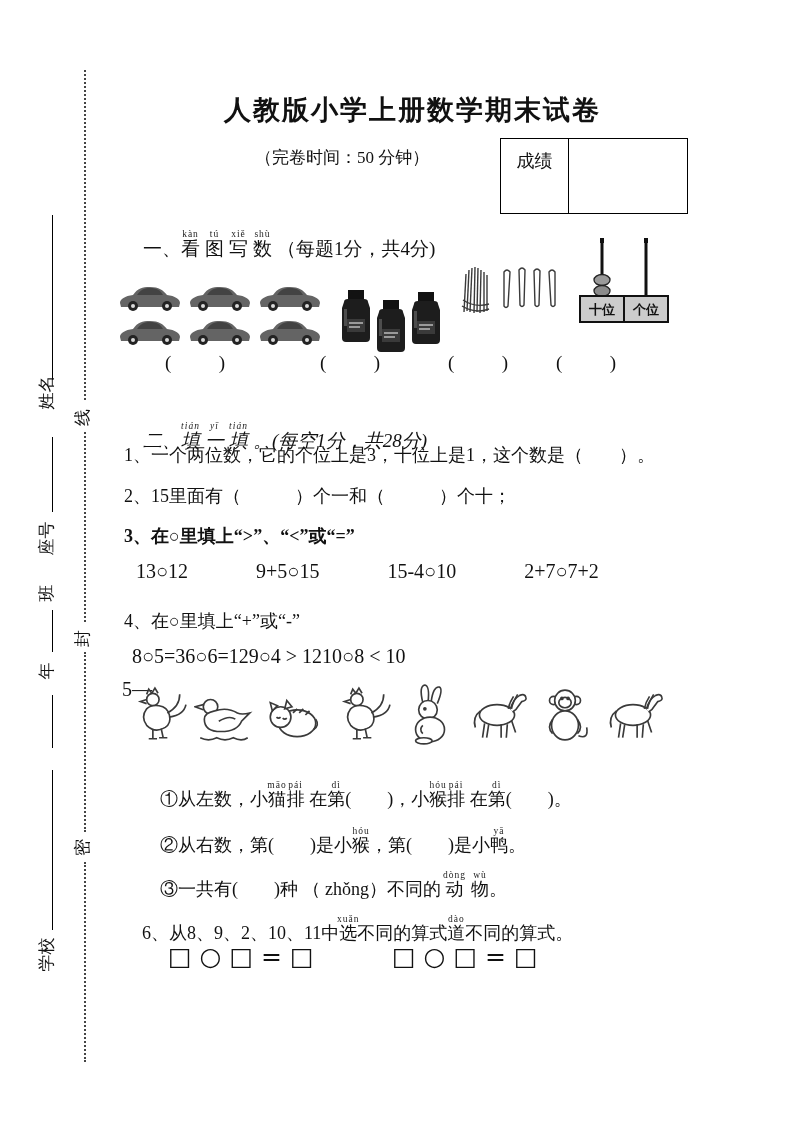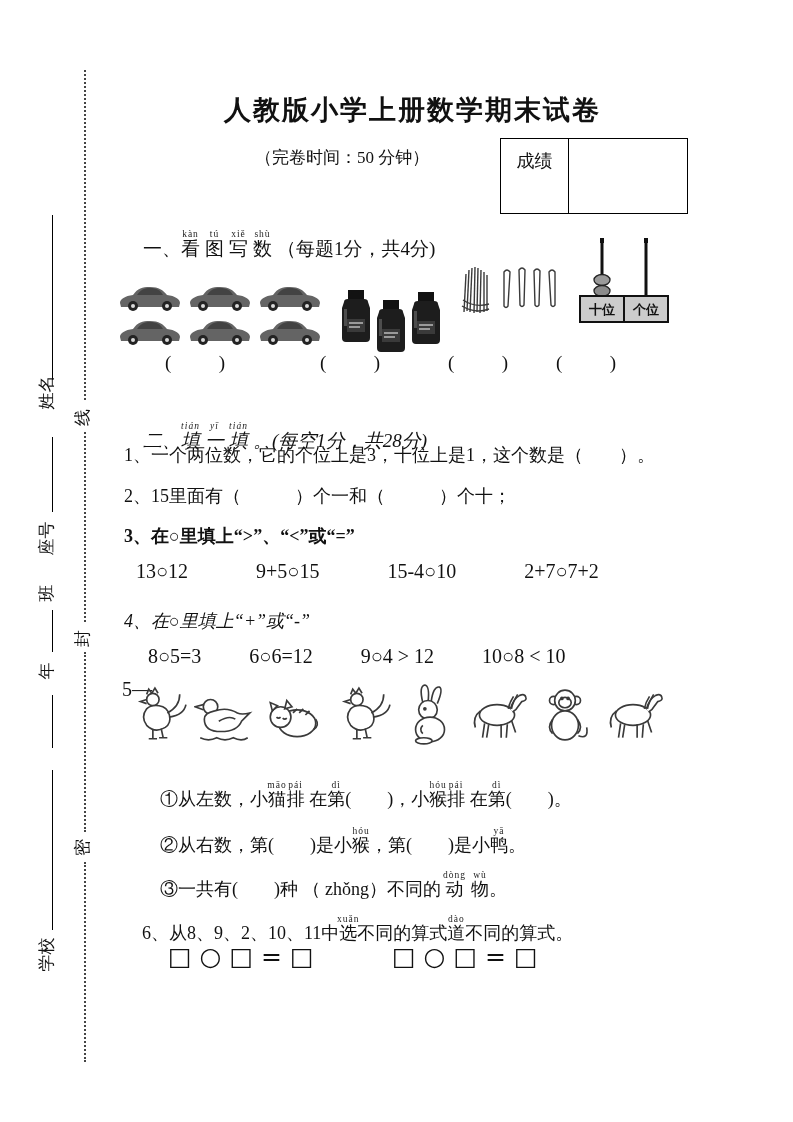--- a/index.html
+++ b/index.html
@@ -190,22 +190,22 @@
   <div class="line" style="left:112px;top:483px;">2、15里面有（            ）个一和（            ）个十；</div>
 
   <div class="line" style="left:112px;top:523px;font-weight:bold;">3、在○里填上“&gt;”、“&lt;”或“=”</div>
   <div class="mathline" style="left:136px;top:560px;gap:68px;">
     <span>13○12</span>
     <span>9+5○15</span>
     <span>15-4○10</span>
     <span>2+7○7+2</span>
   </div>
 
-  <div class="line" style="left:112px;top:608px;font-style:italic;">4、在○里填上“+”或“-”</div>
-  <div class="mathline" style="left:148px;top:645px;gap:48px;align-items:flex-end;">
+  <div class="line" style="left:112px;top:608px;">4、在○里填上“+”或“-”</div>
+  <div class="mathline" style="left:132px;top:645px;align-items:flex-end;">
     <span>8○5=3</span>
     <span>6○6=12</span>
     <span>9○4 &gt; 12</span>
     <span>10○8 &lt; 10</span>
   </div>
 
   <div class="line" style="left:110px;top:676px;font-size:20px;">5—</div>
   <div class="animals">
     <svg width="62" height="66" viewBox="0 0 60 60">
         <g stroke="#3a3a3a" stroke-width="1.6" fill="#fff">

